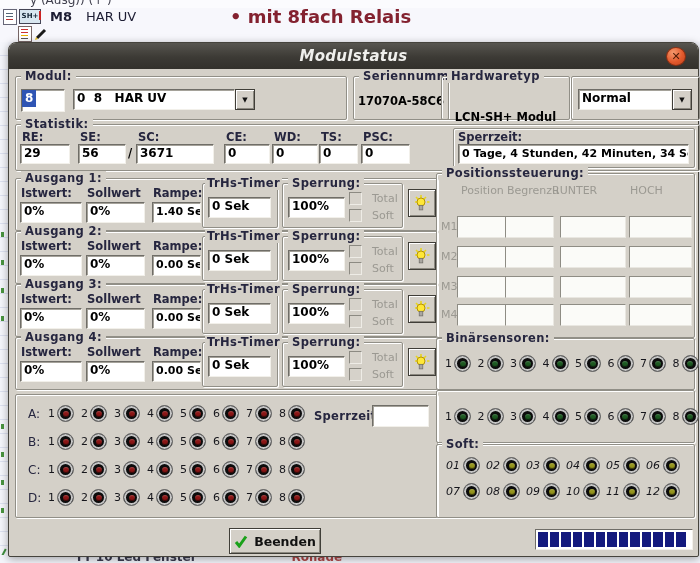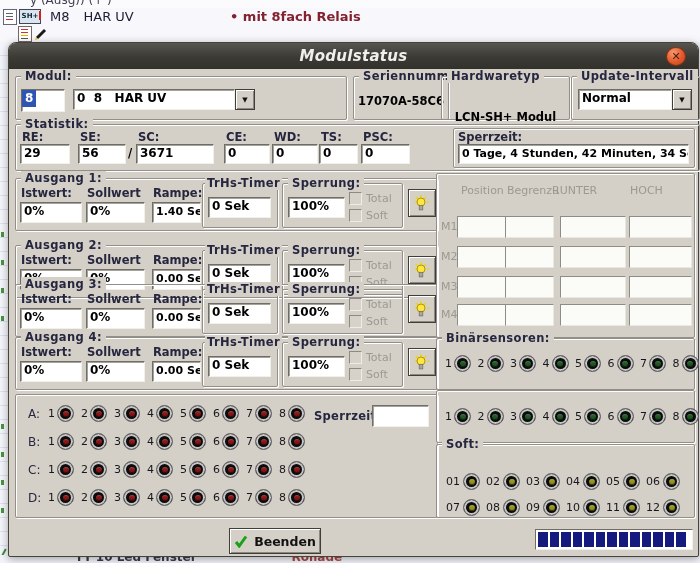--- a/index.html
+++ b/index.html
@@ -3,21 +3,21 @@
 <meta charset="utf-8">
 <style>
   html,body{margin:0;padding:0;}
   #screen{position:relative;width:700px;height:563px;background:#f2f3fa;overflow:hidden;
           font-family:"DejaVu Sans",sans-serif;color:#000;}
   
   .bgrow-partial{position:absolute;left:0;top:0;width:700px;height:8px;background:#fbfbfe;overflow:hidden;}
   .bgrow-partial span{display:block;margin:-7px 0 0 30px;font-size:12px;color:#40404e;white-space:pre;}
   .bgrow-module{position:absolute;left:0;top:8px;width:700px;height:17px;background:#f7f7fc;
                 border-bottom:1px solid #e4e7f4;display:flex;align-items:center;font-size:13px;color:#1d1d33;}
-  .bgrow-module .mid{position:absolute;left:230px;color:#83212f;font-weight:bold;font-size:13px;}
+  .bgrow-module .mid{position:absolute;left:230px;color:#83212f;font-weight:bold;font-size:18px;}
   .bgrow-module .flags{position:absolute;left:455px;color:#e0606a;font-size:12.5px;display:flex;align-items:center;gap:4px;}
   .flagbox{width:8px;height:8px;border:1px solid #e0606a;display:inline-block;}
   .bgrow-sel{position:absolute;left:0;top:25px;width:700px;height:17px;background:#f7f7fc;display:flex;align-items:center;}
   .selbar{background:#000080;color:#fff;font-size:12.5px;padding:1px 8px 2px 3px;white-space:pre;}
   .bgleft{position:absolute;left:0;top:42px;width:8px;height:513px;
           background:repeating-linear-gradient(#f5f6fb 0 13px,#dde1f0 13px 14px);}
   .gmark{position:absolute;left:1px;width:3px;height:5px;background:#4a9440;}
   .bgbottom{position:absolute;left:0;top:555px;width:700px;height:8px;background:#f4f5fb;overflow:hidden;}
   .bgbottom .line{display:flex;margin-top:-5px;font-size:12px;font-weight:bold;}
   .bgbottom .l{margin-left:75px;color:#3c3c50;}
@@ -61,55 +61,55 @@
                  box-shadow:inset 1px 1px 0 #a5a29a;overflow:hidden;}
   .combo .carrow{width:18px;background:#d4d0c8;border:1px solid #403e38;
                  box-shadow:inset 1px 1px 0 #fff,inset -1px -1px 0 #8b887f;
                  display:flex;align-items:center;justify-content:center;font-size:7px;color:#111;}
   .raisedbtn{position:absolute;background:#d4d0c8;border:1px solid #403e38;
              box-shadow:inset 1px 1px 0 #fff,inset -1px -1px 0 #8b887f;
              display:flex;align-items:center;justify-content:center;gap:6px;
              font-size:12.5px;font-weight:bold;color:#111;cursor:default;}
   .cbox{width:11px;height:11px;background:#d6d2ca;border:1px solid;border-color:#8c8a82 #eeece6 #eeece6 #8c8a82;
         display:inline-block;flex:none;}
-  .cbrow{position:absolute;display:flex;align-items:flex-start;gap:4px;font-size:11px;color:#9b9992;}
+  .cbrow{position:absolute;display:flex;align-items:flex-start;gap:10px;font-size:11px;color:#9b9992;}
   
   .led-item{display:inline-flex;align-items:center;}
   .led-num{font-size:11px;color:#16161c;margin-right:2px;}
   .led{width:15px;height:15px;border-radius:50%;background:#0c0c0c;border:1px solid #6e6e6e;
        box-shadow:inset 0 0 0 2px #c6c6c6;position:relative;flex:none;}
   .led-dot{position:absolute;left:4.5px;top:4.5px;right:4.5px;bottom:4.5px;border-radius:50%;
            box-shadow:inset 0 -1px 1px rgba(0,0,0,.65),inset 0 1px 1px rgba(255,255,255,.2);}
   .gesp-row{position:absolute;left:12px;display:flex;align-items:center;}
   .gesp-row .letter{width:20px;font-size:12px;color:#26263f;}
   .gesp-row .led-item{margin-right:7px;}
   .row8{position:absolute;left:8px;display:flex;}
   .row8 .led-item{margin-right:6.5px;}
-  .leds-grid{position:absolute;left:8px;top:28px;width:246px;display:flex;flex-wrap:wrap;row-gap:9px;}
+  .leds-grid{position:absolute;left:8px;top:12px;width:246px;display:flex;flex-wrap:wrap;row-gap:9px;font-style:italic;}
   .leds-grid .led-item{width:40px;}
   .leds-grid .led-num{width:15px;text-align:right;margin-right:3px;}
   
   .progress{position:absolute;left:526px;top:460px;width:158px;height:21px;background:#fff;
             border:1px solid;border-color:#6f6d67 #f2f0ea #f2f0ea #6f6d67;display:flex;gap:2px;
             padding:2px 6px 2px 2px;box-sizing:border-box;}
   .pseg{flex:1;}
 </style>
 </head>
 <body>
 
 <div id="screen">
 
   <div class="bgrow-partial">
     <span>y (Ausg)) (+ )</span>
   </div>
 
   <div class="bgrow-module">
     <span class="i-doc"></span>
     <span class="i-sh">SH+</span>
-    <span style="margin-left:9px;font-weight:400;">M8</span>
+    <span style="margin-left:9px;font-weight:700;">M8</span>
     <span style="margin-left:14px;">HAR UV</span>
     <span class="mid">• mit 8fach Relais</span>
   </div>
 
   <div class="bgrow-sel">
     <span class="i-docedit"></span>
     <svg width="15" height="15" style="margin-left:2px" viewBox="0 0 15 15">
       <path d="M3 12 L11 4" stroke="#1a1a1a" stroke-width="3"></path>
       <path d="M1 14 L4 13 L2 11 Z" fill="#e8c020"></path>
     </svg>
@@ -159,21 +159,20 @@
         <span class="leg">Seriennummer:</span>
         <span class="lbl" style="left:0;right:0;top:17px;text-align:center;font-size:11.5px;color:#000;">17070A-58C6</span>
       </div>
 
       <div class="grp" style="left:432px;top:7px;width:127px;height:42px;">
         <span class="leg">Hardwaretyp</span>
         <span class="lbl" style="left:0;right:0;top:33px;text-align:center;color:#000;">LCN-SH+ Modul</span>
       </div>
 
       <div class="grp" style="left:562px;top:7px;width:127px;height:42px;">
-        <span class="leg">Update-Intervall</span>
         <span class="combo" style="left:6px;top:12px;width:114px;height:21px;">
           <span class="cfield">
               <span class="val">Normal</span>
             </span>
           <span class="carrow">▼</span>
         </span>
       </div>
 
       <div class="grp" style="left:6px;top:55px;width:683px;height:45px;">
         <span class="leg">Statistik:</span>
@@ -250,21 +249,21 @@
         </div>
         <span class="raisedbtn" style="left:392px;top:10px;width:26px;height:26px;">
           <svg width="16" height="16" viewBox="0 0 16 16">
             <path d="M7 0v3M1 7h2.5M13 7h2.5M2 2l2 2M12 2l-2 2" stroke="#e7d51f" stroke-width="1.6"></path>
             <circle cx="7" cy="7" r="4" fill="#ffe838" stroke="#b89400"></circle>
             <rect x="5.2" y="10.3" width="3.6" height="4.6" fill="#a9a6a0" stroke="#6c6a64" stroke-width=".7"></rect>
           </svg>
         </span>
       </div>
 
-      <div class="grp aus" style="left:6px;top:176px;width:421px;height:51px;">
+      <div class="grp aus" style="left:6px;top:162px;width:421px;height:51px;">
         <span class="leg">Ausgang 2:</span>
         <span class="lbl" style="left:5px;top:7px;">Istwert:</span>
         <span class="lbl" style="left:71px;top:7px;">Sollwert</span>
         <span class="lbl" style="left:137px;top:7px;">Rampe:</span>
         <span class="sunken" style="left:4px;top:23px;width:60px;height:19px;">
             <span class="val">0%</span>
           </span>
         <span class="sunken" style="left:70px;top:23px;width:57px;height:19px;">
             <span class="val">0%</span>
           </span>
@@ -599,20 +598,21 @@
               </span>
             </span>
           </div>
         <span class="lbl" style="left:298px;top:14px;letter-spacing:.3px;">Sperrzeit:</span>
         <span class="sunken" style="left:356px;top:10px;width:55px;height:20px;">
             <span class="val"></span>
           </span>
       </div>
 
       <div class="grp" style="left:427px;top:104px;width:257px;height:163px;">
+        <span class="leg">Positionssteuerung:</span>
         <span class="lbl-dis" style="left:24px;top:10px;">Position</span>
         <span class="lbl-dis" style="left:70px;top:10px;">Begrenzu</span>
         <span class="lbl-dis" style="left:115px;top:10px;">RUNTER</span>
         <span class="lbl-dis" style="left:193px;top:10px;">HOCH</span>
 
         <span class="lbl-dis" style="left:4px;top:46px;">M1</span>
         <span class="dis-field" style="left:20px;top:42px;width:47px;height:20px;"></span>
         <span class="dis-field" style="left:68px;top:42px;width:47px;height:20px;"></span>
         <span class="dis-field" style="left:123px;top:42px;width:64px;height:20px;"></span>
         <span class="dis-field" style="left:192px;top:42px;width:61px;height:20px;"></span>

